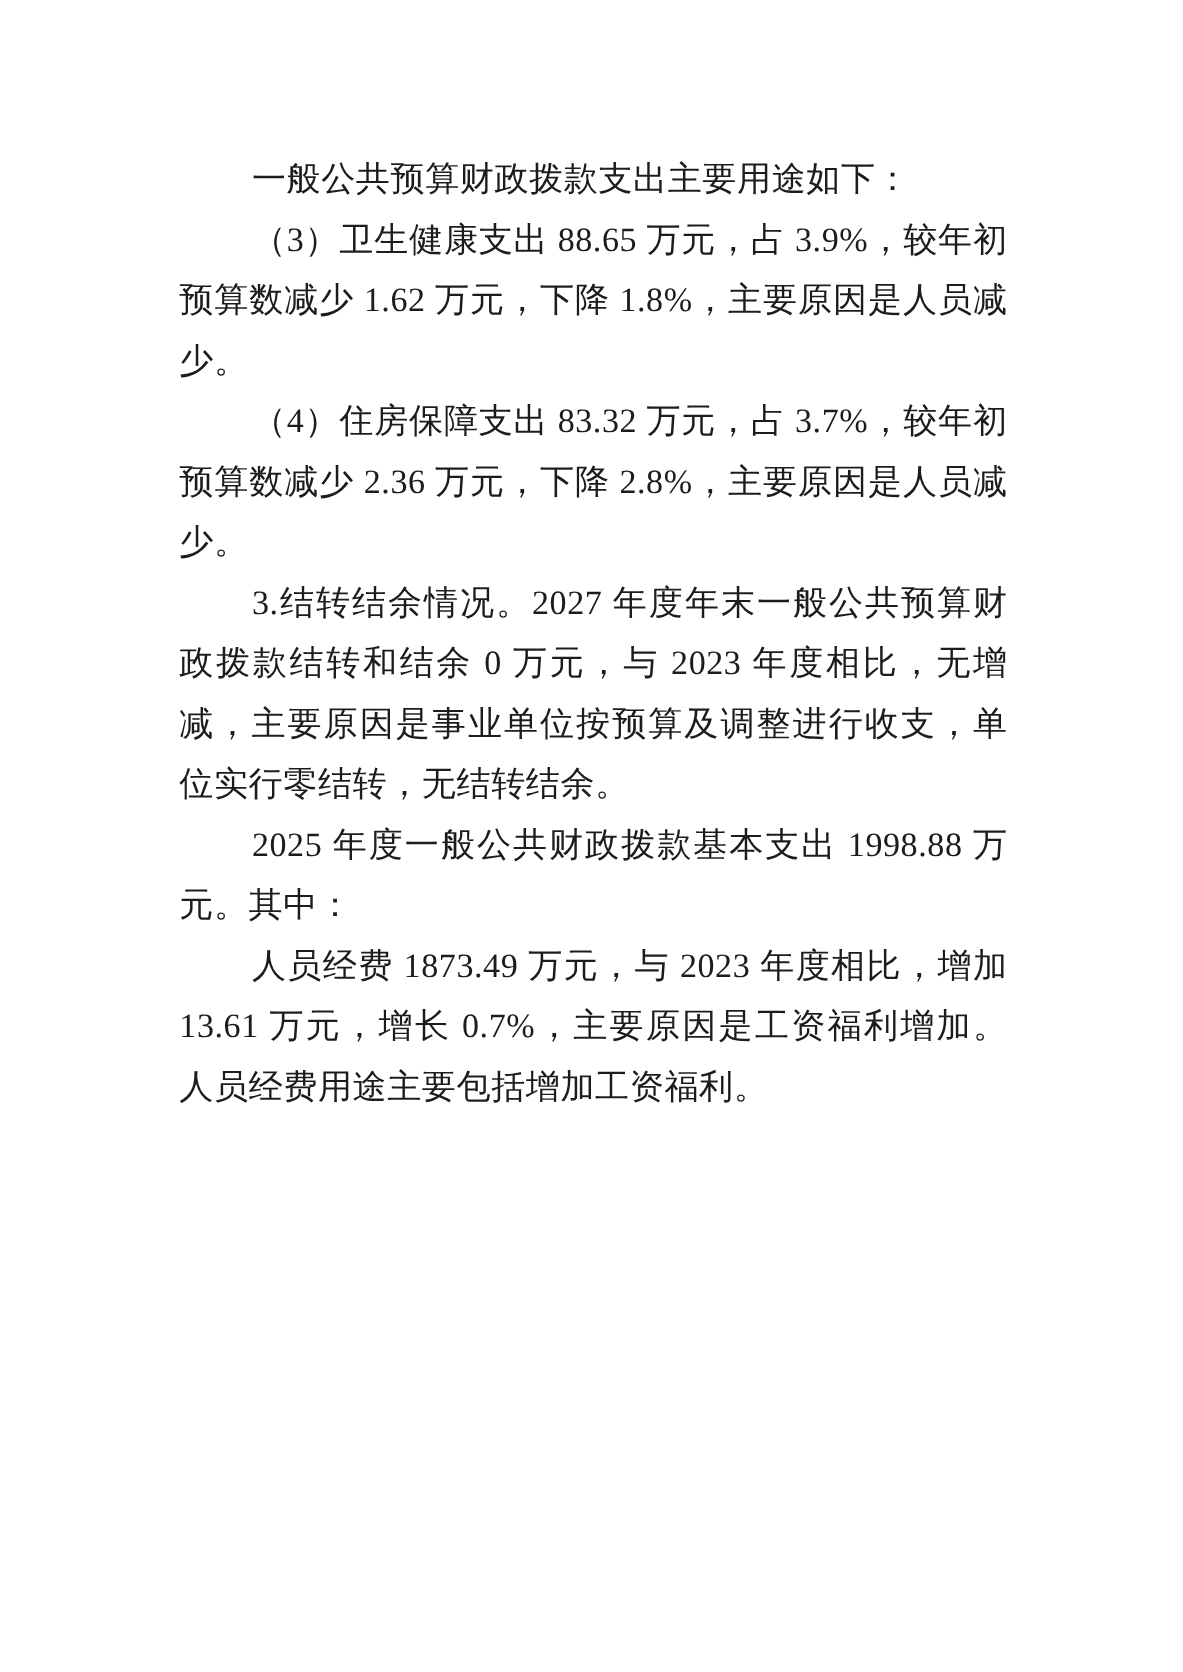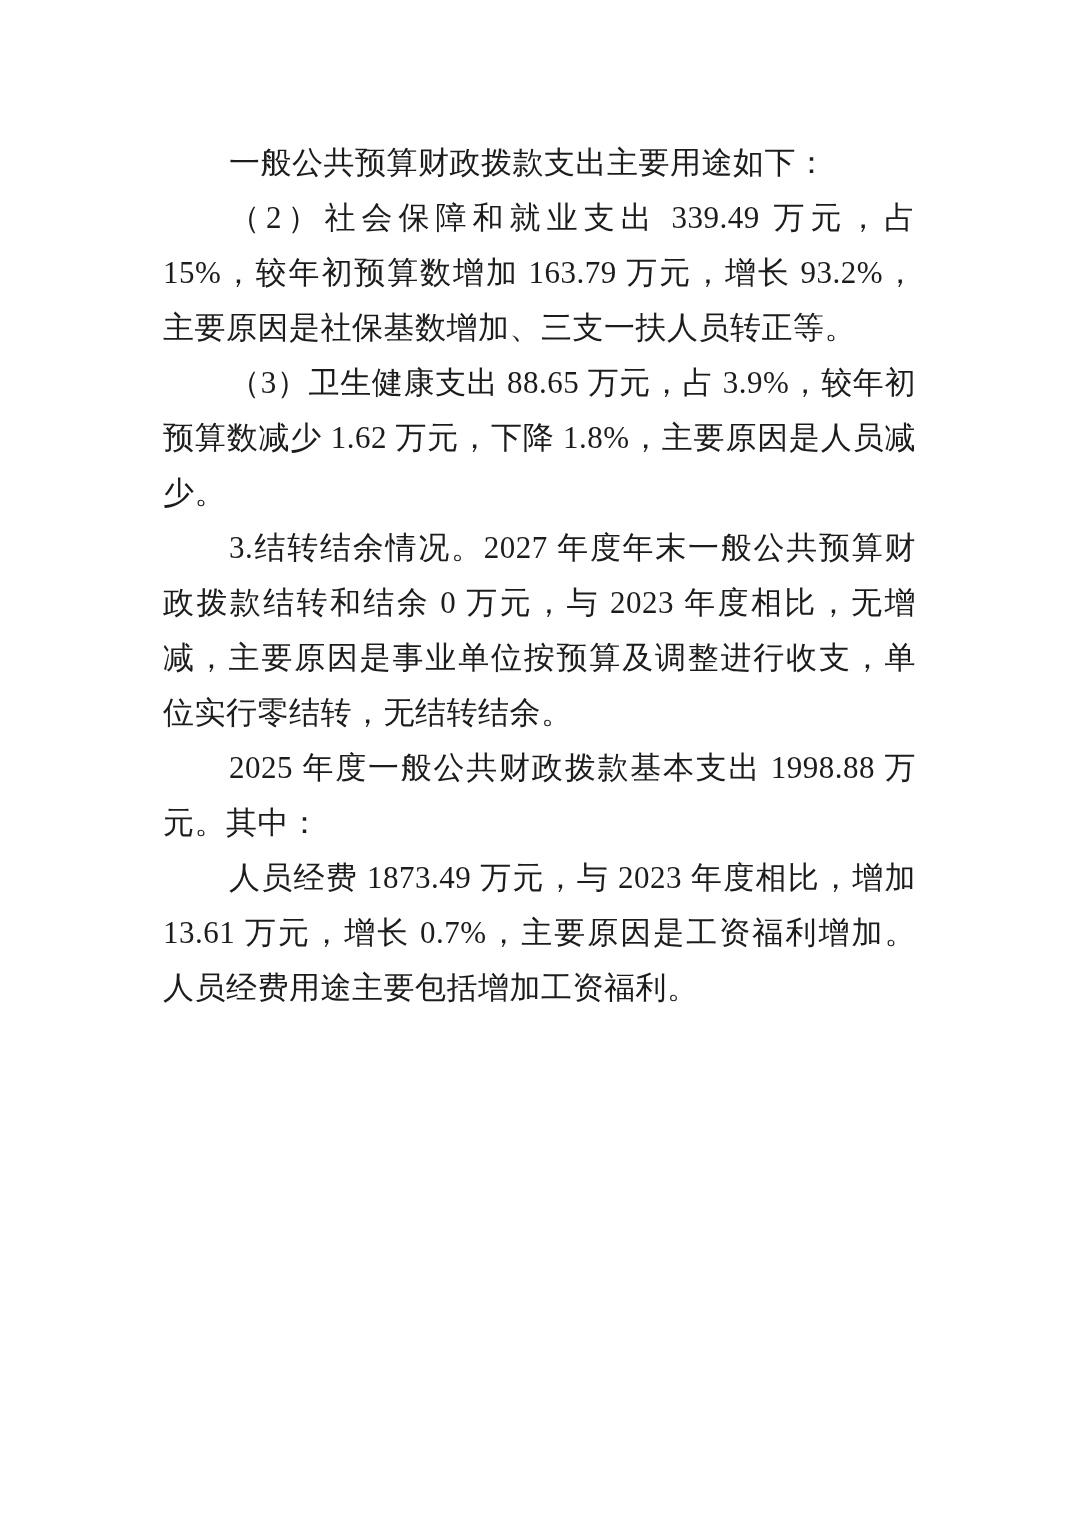--- a/index.html
+++ b/index.html
@@ -49,24 +49,24 @@
 </style>
 </head>
 <body>
 
 <div class="page">
   <div class="content">
 
     <p><b></b><span>一般公共预算财政拨款支出主要用途如下：</span></p>
 
 
-    <p><b></b><span>（2）社会保障和就业支出 339.49 万元，占 15%，较年初预算数增加 163.79 万元，增长 93.2%，主要原因是社保基数增加、三支一扶人员转正等。</span></p>
 
     <p><b></b><span>（3）卫生健康支出 88.65 万元，占 3.9%，较年初预算数减少 1.62 万元，下降 1.8%，主要原因是人员减少。</span></p>
 
+    <p><b></b><span>（4）住房保障支出 83.32 万元，占 3.7%，较年初预算数减少 2.36 万元，下降 2.8%，主要原因是人员减少。</span></p>
 
     <p><b>3.结转结余情况。</b><span>2027 年度年末一般公共预算财政拨款结转和结余 0 万元，与 2023 年度相比，无增减，主要原因是事业单位按预算及调整进行收支，单位实行零结转，无结转结余。</span></p>
 
 
     <p><b></b><span>2025 年度一般公共财政拨款基本支出 1998.88 万元。其中：</span></p>
 
     <p><b></b><span>人员经费 1873.49 万元，与 2023 年度相比，增加 13.61 万元，增长 0.7%，主要原因是工资福利增加。人员经费用途主要包括增加工资福利。</span></p>
 
   </div>
 

